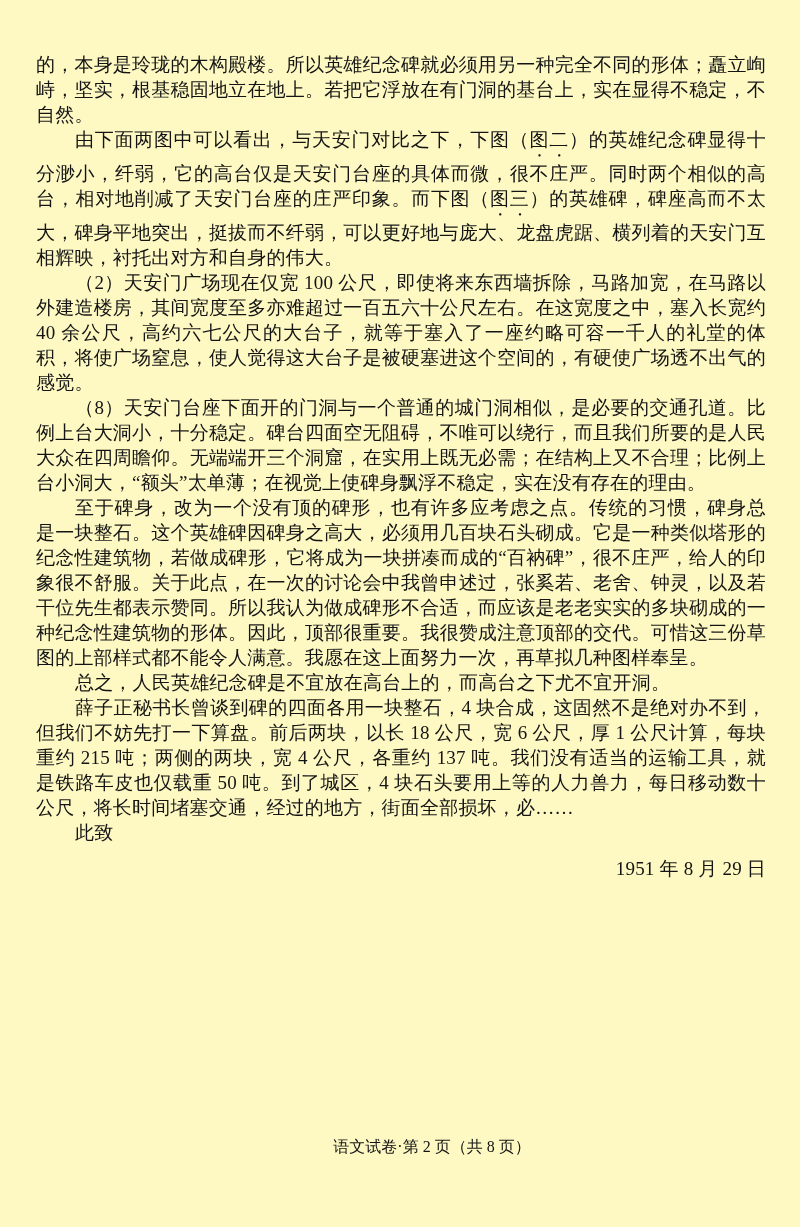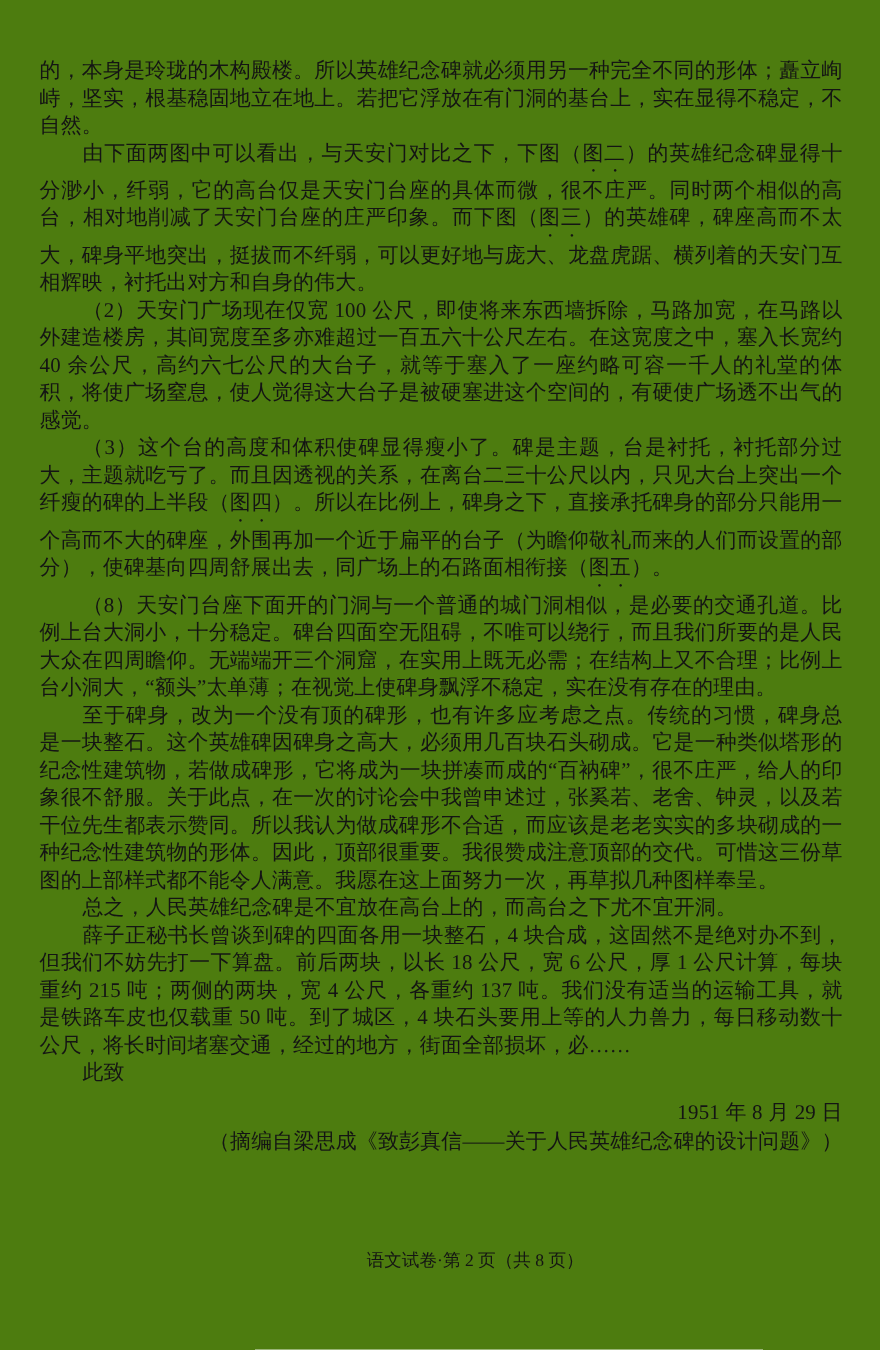--- a/index.html
+++ b/index.html
@@ -4,21 +4,21 @@
 <style>
   html, body {
     margin: 0;
     padding: 0;
     background: #ffffff;
   }
   .page {
     position: relative;
     width: 800px;
     height: 1227px;
-    background: #4d7c0f;
+    background: #fef9c3;
     color: #141414;
     font-family: "Liberation Serif", "DejaVu Serif", serif;
     overflow: hidden;
   }
   .content {
     position: absolute;
     left: 36px;
     right: 34px;
     top: 52px;
   }
@@ -61,26 +61,24 @@
 </style>
 </head>
 <body>
 
 <div class="page">
   <div class="content">
     <div id="letter-body">
         <p class="para"><span>的，本身是玲珑的木构殿楼。所以英雄纪念碑就必须用另一种完全不同的形体；矗立峋峙，坚实，根基稳固地立在地上。若把它浮放在有门洞的基台上，实在显得不稳定，不自然。</span></p>
         <p class="para indent"><span>由下面两图中可以看出，与天安门对比之下，下图（</span><span class="em">图二</span><span>）的英雄纪念碑显得十分渺小，纤弱，它的高台仅是天安门台座的具体而微，很不庄严。同时两个相似的高台，相对地削减了天安门台座的庄严印象。而下图（</span><span class="em">图三</span><span>）的英雄碑，碑座高而不太大，碑身平地突出，挺拔而不纤弱，可以更好地与庞大、龙盘虎踞、横列着的天安门互相辉映，衬托出对方和自身的伟大。</span></p>
         <p class="para indent"><span>（2）天安门广场现在仅宽 100 公尺，即使将来东西墙拆除，马路加宽，在马路以外建造楼房，其间宽度至多亦难超过一百五六十公尺左右。在这宽度之中，塞入长宽约 40 余公尺，高约六七公尺的大台子，就等于塞入了一座约略可容一千人的礼堂的体积，将使广场窒息，使人觉得这大台子是被硬塞进这个空间的，有硬使广场透不出气的感觉。</span></p>
-        <p class="para indent"><span>（3）这个台的高度和体积使碑显得瘦小了。碑是主题，台是衬托，衬托部分过大，主题就吃亏了。而且因透视的关系，在离台二三十公尺以内，只见大台上突出一个纤瘦的碑的上半段（</span><span class="em">图四</span><span>）。所以在比例上，碑身之下，直接承托碑身的部分只能用一个高而不大的碑座，外围再加一个近于扁平的台子（为瞻仰敬礼而来的人们而设置的部分），使碑基向四周舒展出去，同广场上的石路面相衔接（</span><span class="em">图五</span><span>）。</span></p>
         <p class="para indent"><span>（8）天安门台座下面开的门洞与一个普通的城门洞相似，是必要的交通孔道。比例上台大洞小，十分稳定。碑台四面空无阻碍，不唯可以绕行，而且我们所要的是人民大众在四周瞻仰。无端端开三个洞窟，在实用上既无必需；在结构上又不合理；比例上台小洞大，“额头”太单薄；在视觉上使碑身飘浮不稳定，实在没有存在的理由。</span></p>
         <p class="para indent"><span>至于碑身，改为一个没有顶的碑形，也有许多应考虑之点。传统的习惯，碑身总是一块整石。这个英雄碑因碑身之高大，必须用几百块石头砌成。它是一种类似塔形的纪念性建筑物，若做成碑形，它将成为一块拼凑而成的“百衲碑”，很不庄严，给人的印象很不舒服。关于此点，在一次的讨论会中我曾申述过，张奚若、老舍、钟灵，以及若干位先生都表示赞同。所以我认为做成碑形不合适，而应该是老老实实的多块砌成的一种纪念性建筑物的形体。因此，顶部很重要。我很赞成注意顶部的交代。可惜这三份草图的上部样式都不能令人满意。我愿在这上面努力一次，再草拟几种图样奉呈。</span></p>
         <p class="para indent"><span>总之，人民英雄纪念碑是不宜放在高台上的，而高台之下尤不宜开洞。</span></p>
         <p class="para indent"><span>薛子正秘书长曾谈到碑的四面各用一块整石，4 块合成，这固然不是绝对办不到，但我们不妨先打一下算盘。前后两块，以长 18 公尺，宽 6 公尺，厚 1 公尺计算，每块重约 215 吨；两侧的两块，宽 4 公尺，各重约 137 吨。我们没有适当的运输工具，就是铁路车皮也仅载重 50 吨。到了城区，4 块石头要用上等的人力兽力，每日移动数十公尺，将长时间堵塞交通，经过的地方，街面全部损坏，必……</span></p>
       </div>
     <p class="para indent">此致</p>
     <div class="sig">
       <p class="para right">1951 年 8 月 29 日</p>
-      <p class="para right">（摘编自梁思成《致彭真信——关于人民英雄纪念碑的设计问题》）</p>
     </div>
   </div>
   <div class="footer">语文试卷·第 2 页（共 8 页）</div>
 </div>
 
 </body></html>

